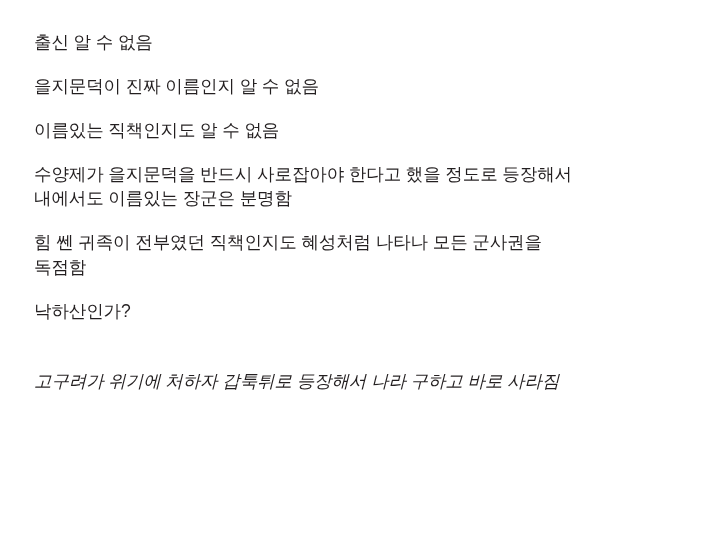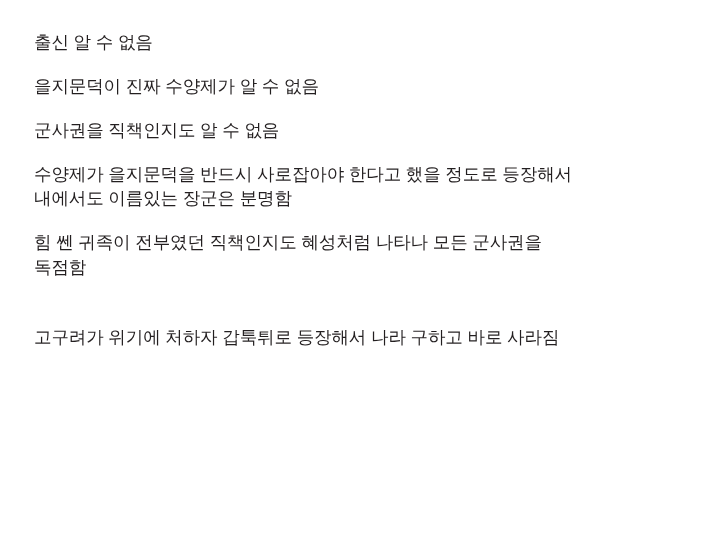--- a/index.html
+++ b/index.html
@@ -30,30 +30,32 @@
     font-size: 17.5px;
     line-height: 1.42;
     letter-spacing: -0.1px;
     margin: 0 0 19px 0;
     word-break: keep-all;
     white-space: normal;
     max-width: 652px;
   }
   .para.spacer-before {
     margin-top: 26px;
+    font-style: italic;
   }
   .para.last {
     margin-bottom: 0;
   }
 </style>
 </head>
 <body>
 
 <div class="page">
   <div class="text-block">
     <p class="para">출신 알 수 없음</p>
-    <p class="para">을지문덕이 진짜 수양제가 알 수 없음</p>
-    <p class="para">군사권을 직책인지도 알 수 없음</p>
+    <p class="para">을지문덕이 진짜 이름인지 알 수 없음</p>
+    <p class="para">이름있는 직책인지도 알 수 없음</p>
     <p class="para">수양제가 을지문덕을 반드시 사로잡아야 한다고 했을 정도로 등장해서 내에서도 이름있는 장군은 분명함</p>
     <p class="para">힘 쎈 귀족이 전부였던 직책인지도 혜성처럼 나타나 모든 군사권을 독점함</p>
+    <p class="para">낙하산인가?</p>
     <p class="para spacer-before last">고구려가 위기에 처하자 갑툭튀로 등장해서 나라 구하고 바로 사라짐</p>
   </div>
 </div>
 
 </body></html>

